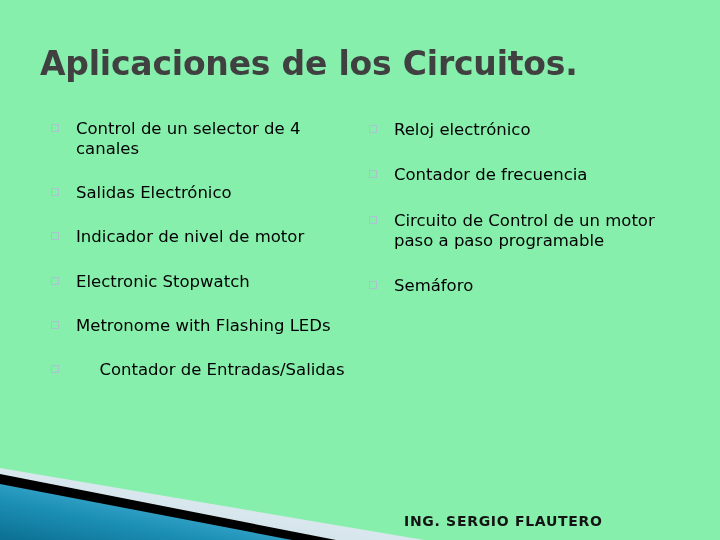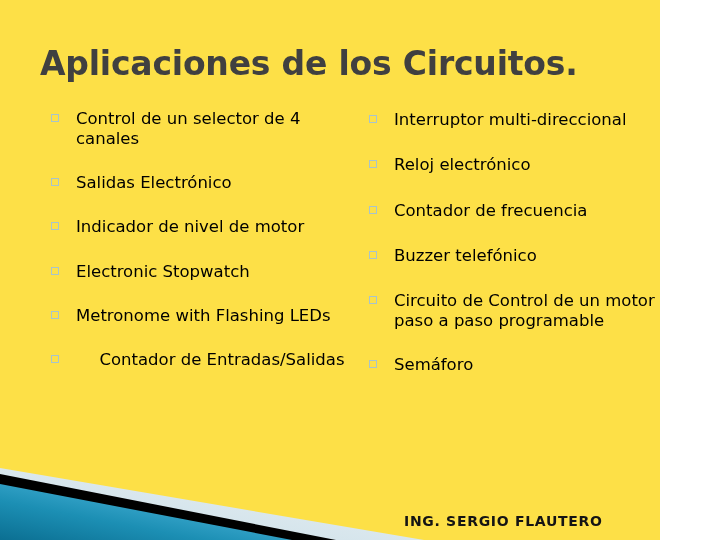--- a/index.html
+++ b/index.html
@@ -12,23 +12,23 @@
     height: 540px;
     position: relative;
     overflow: hidden;
     font-family: "DejaVu Sans", sans-serif;
   }
 
   #slide {
     position: absolute;
     left: 0;
     top: 0;
-    width: 660px;
+    width: 720px;
     height: 540px;
-    background: #fde047;
+    background: #86efac;
     overflow: hidden;
   }
 
   
   #slide-title {
     position: absolute;
     left: 40px;
     top: 44px;
     width: 640px;
     height: 46px;
@@ -37,21 +37,21 @@
     font-weight: bold;
     font-size: 33px;
     line-height: 40px;
     letter-spacing: -0.2px;
     white-space: nowrap;
   }
 
   
   .column {
     position: absolute;
-    top: 105px;
+    top: 115px;
   }
   #column-left {
     left: 48px;
     width: 320px;
   }
   #column-right {
     left: 366px;
     width: 330px;
   }
 
@@ -158,39 +158,31 @@
 
     <div class="bullet-item">
       <span class="bullet-marker"></span>
       <span class="bullet-text">Contador de Entradas/Salidas</span>
     </div>
 
   </div>
 
   <div id="column-right" class="column">
 
-    <div class="bullet-item">
-      <span class="bullet-marker"></span>
-      <span class="bullet-text">Interruptor multi-direccional</span>
-    </div>
 
     <div class="bullet-item">
       <span class="bullet-marker"></span>
       <span class="bullet-text">Reloj electrónico</span>
     </div>
 
     <div class="bullet-item">
       <span class="bullet-marker"></span>
       <span class="bullet-text">Contador de frecuencia</span>
     </div>
 
-    <div class="bullet-item">
-      <span class="bullet-marker"></span>
-      <span class="bullet-text">Buzzer telefónico</span>
-    </div>
 
     <div class="bullet-item">
       <span class="bullet-marker"></span>
       <span class="bullet-text">Circuito de Control de un motor paso a paso programable</span>
     </div>
 
     <div class="bullet-item">
       <span class="bullet-marker"></span>
       <span class="bullet-text">Semáforo</span>
     </div>

